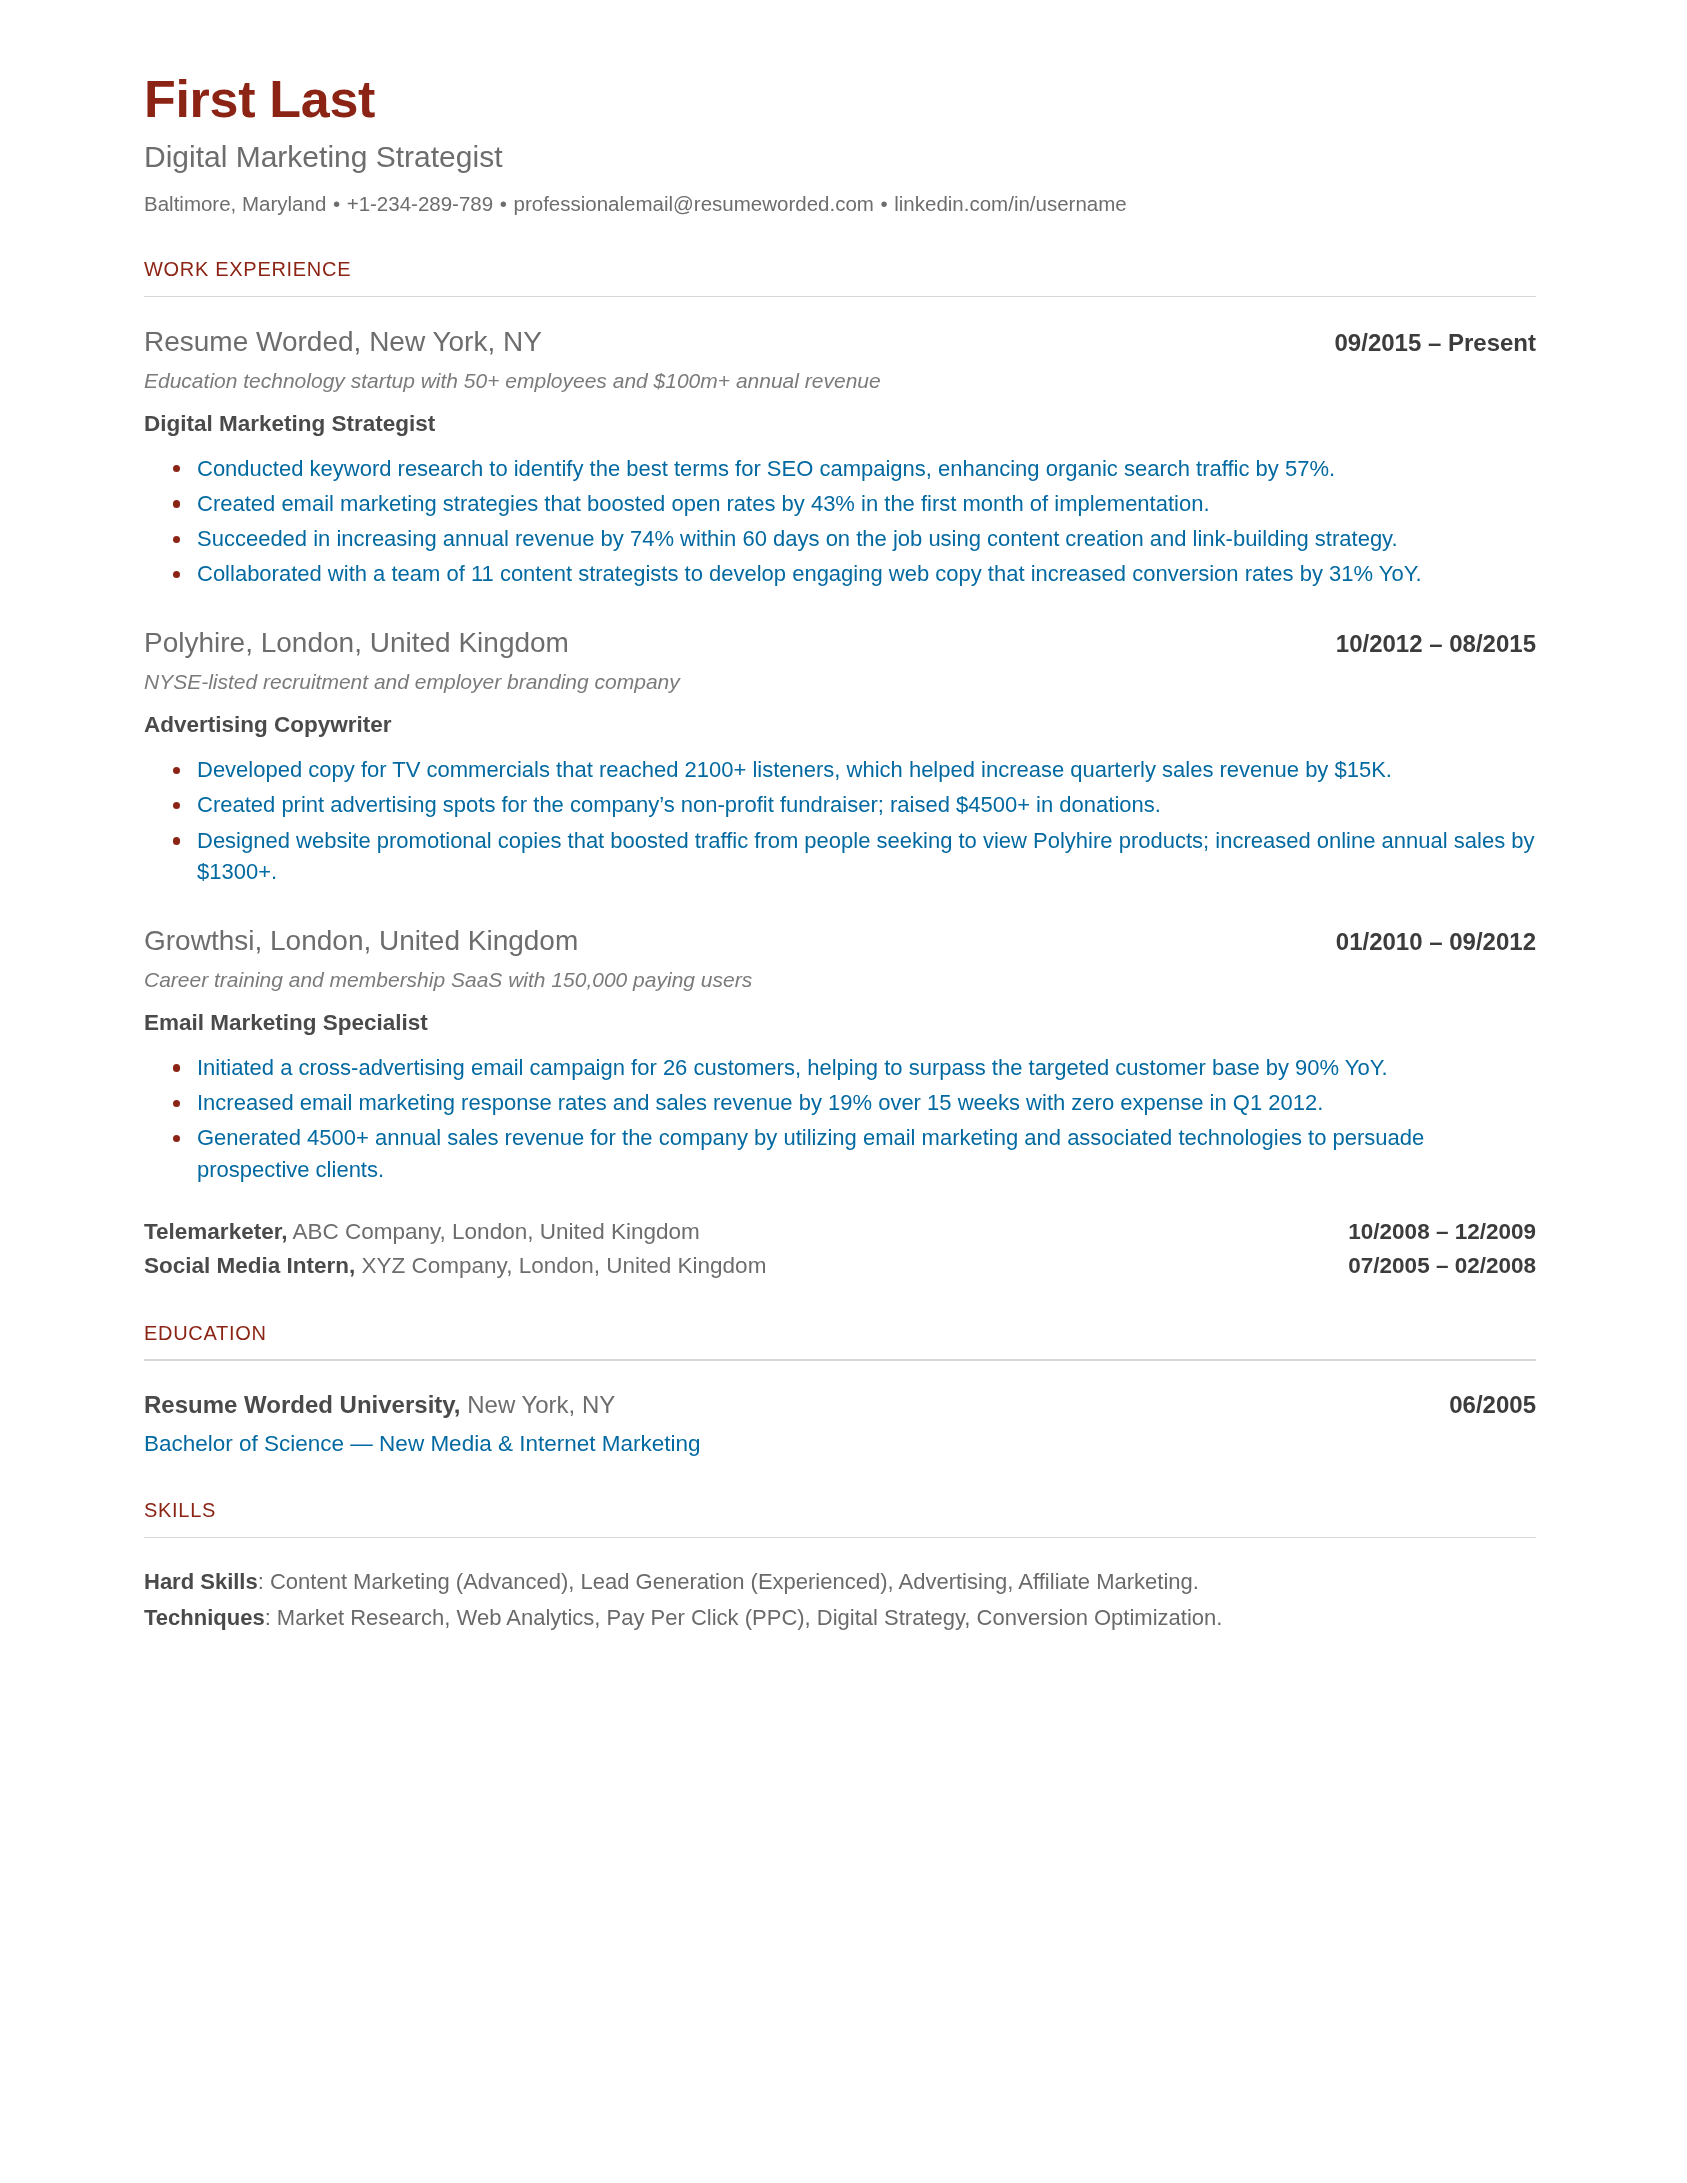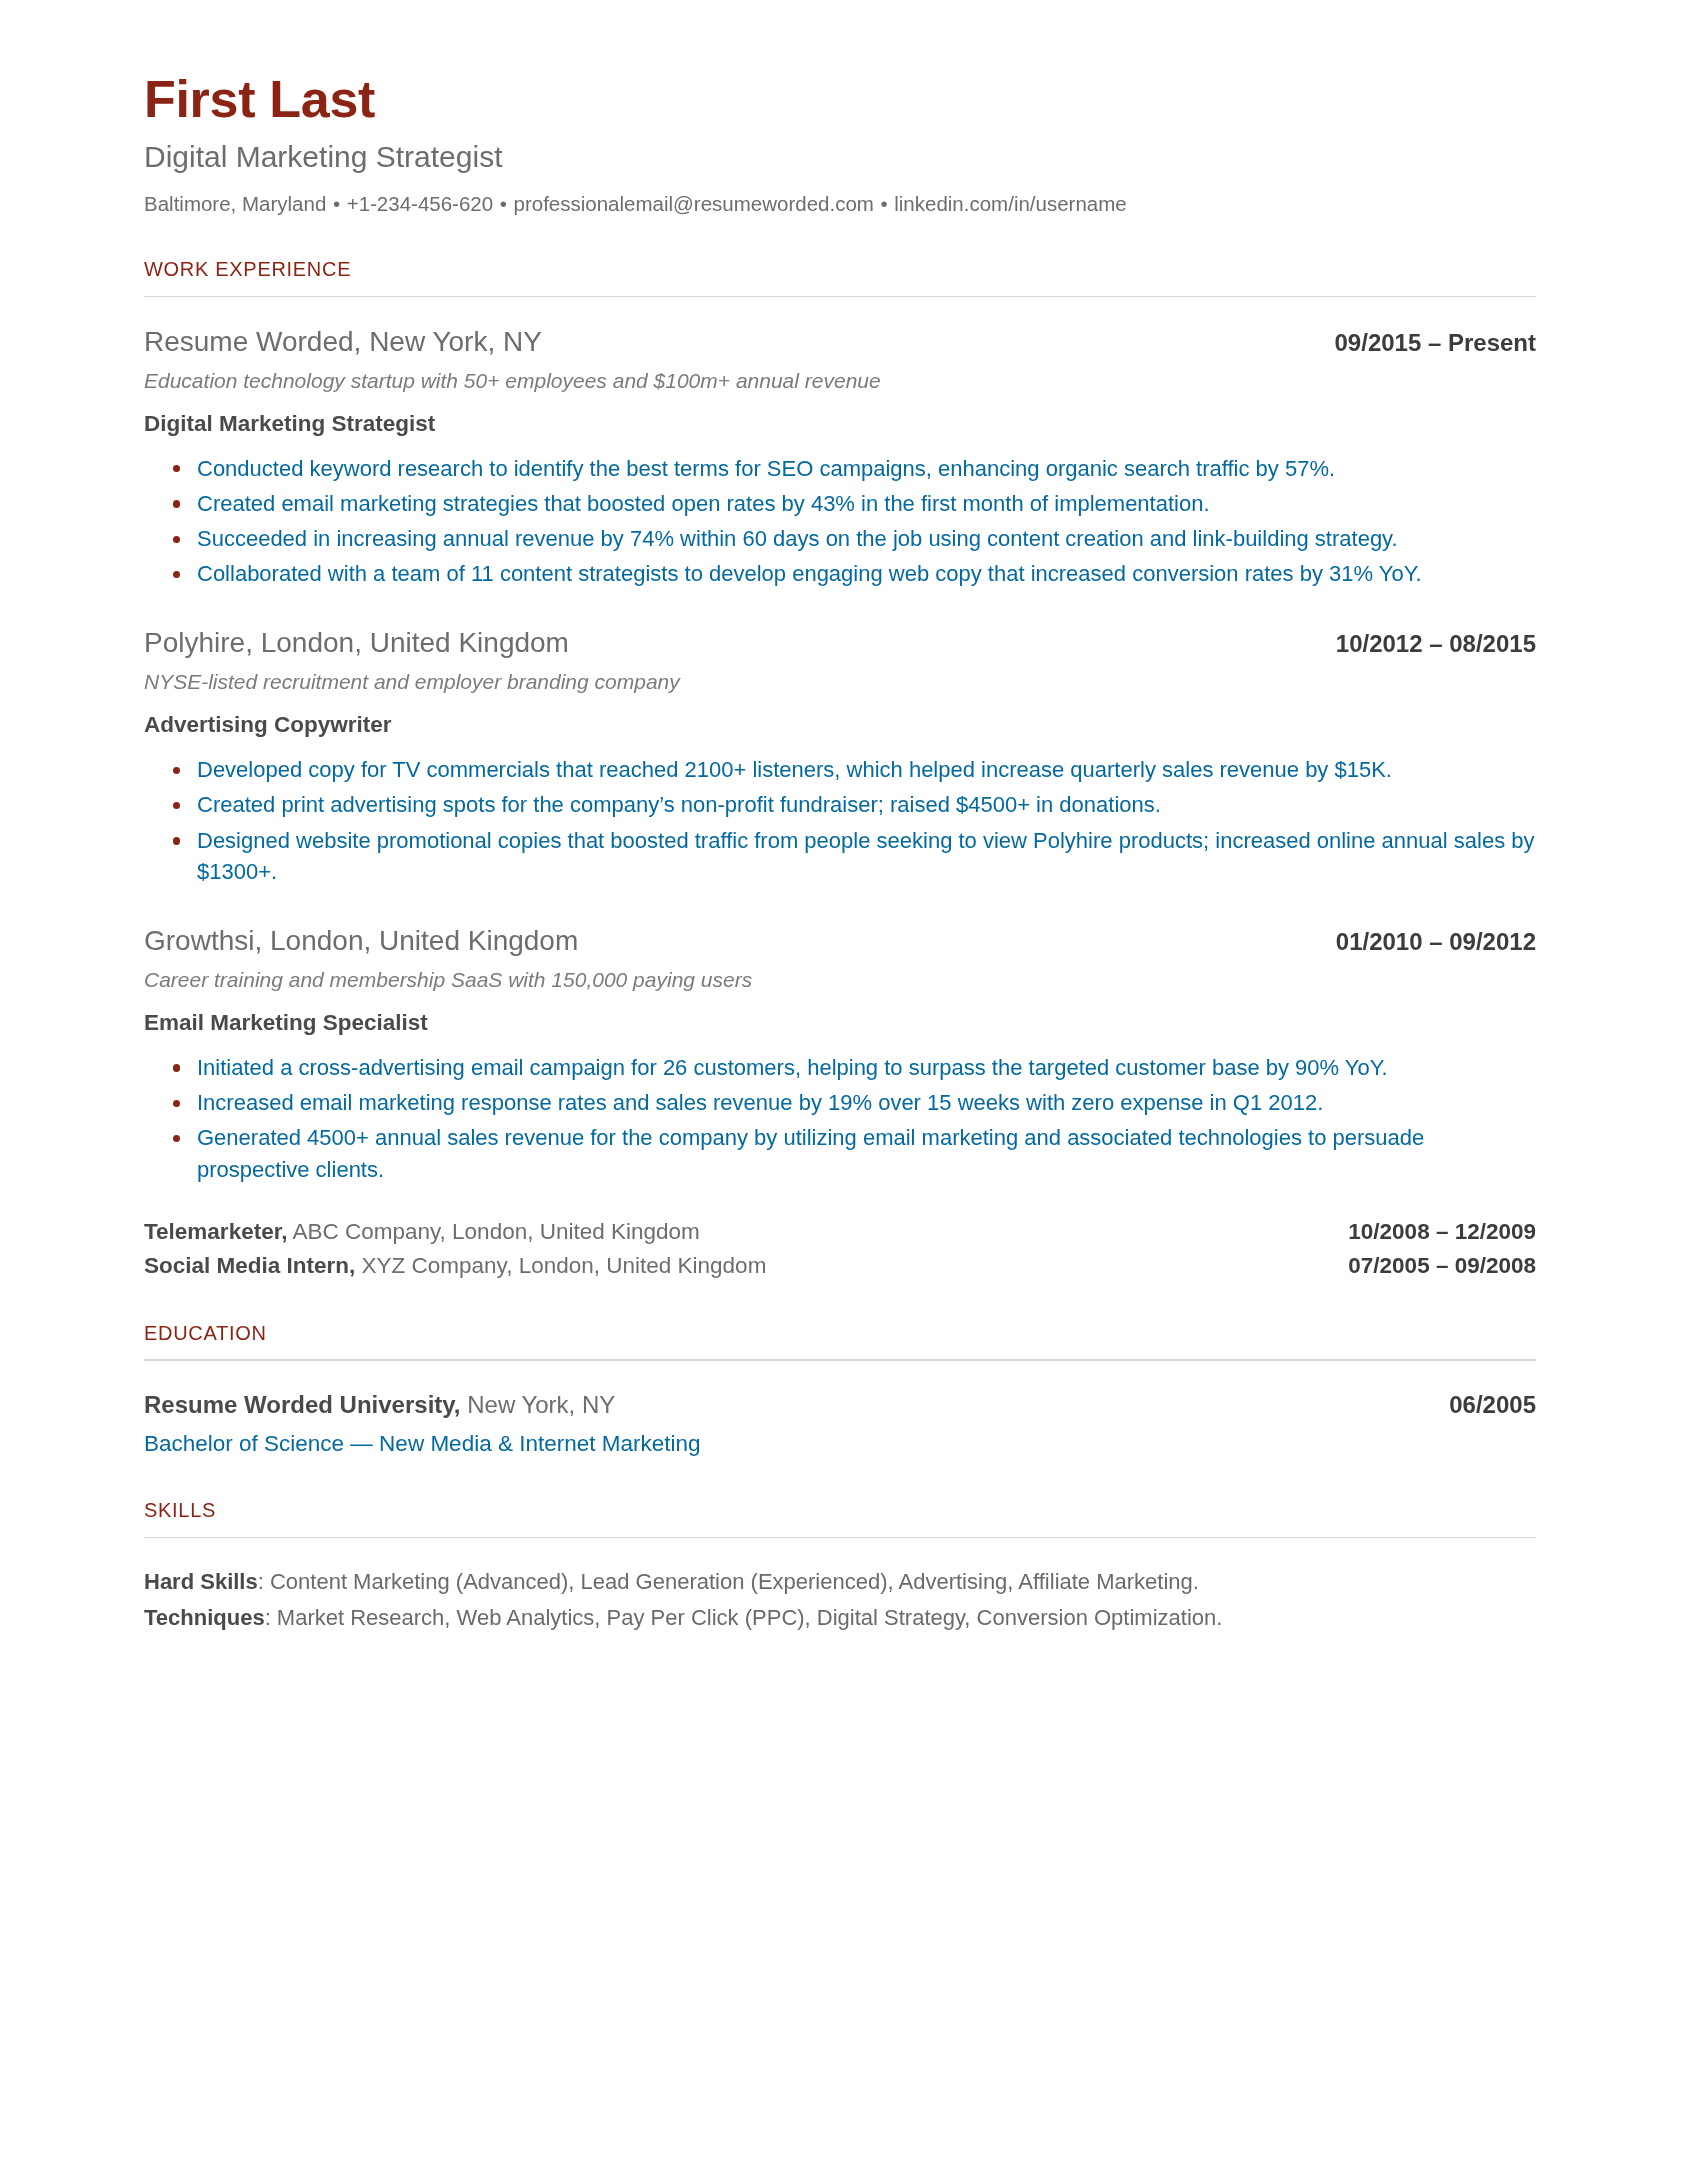--- a/index.html
+++ b/index.html
@@ -211,21 +211,21 @@
 </style>
 </head>
 <body>
 
 <div class="page">
 
   <div>
     <h1 class="name">First Last</h1>
     <div class="job-title">Digital Marketing Strategist</div>
     <div class="contact-line">
-      <span>Baltimore, Maryland</span><span class="contact-sep">•</span><span>+1-234-456-620</span><span class="contact-sep">•</span><span>professionalemail@resumeworded.com</span><span class="contact-sep">•</span><span>linkedin.com/in/username</span>
+      <span>Baltimore, Maryland</span><span class="contact-sep">•</span><span>+1-234-289-789</span><span class="contact-sep">•</span><span>professionalemail@resumeworded.com</span><span class="contact-sep">•</span><span>linkedin.com/in/username</span>
     </div>
   </div>
 
   <div class="section-head">WORK EXPERIENCE</div>
   <div class="section-rule"></div>
 
   <div>
 
     <div class="job">
       <div class="job-row">
@@ -270,21 +270,21 @@
       </ul>
     </div>
 
     <div class="short-jobs">
       <div class="short-job-row">
         <div class="short-job-left"><b>Telemarketer,</b><span> ABC Company, London, United Kingdom</span></div>
         <div class="short-job-dates">10/2008 – 12/2009</div>
       </div>
       <div class="short-job-row">
         <div class="short-job-left"><b>Social Media Intern,</b><span> XYZ Company, London, United Kingdom</span></div>
-        <div class="short-job-dates">07/2005 – 09/2008</div>
+        <div class="short-job-dates">07/2005 – 02/2008</div>
       </div>
     </div>
 
   </div>
 
   <div class="section-head">EDUCATION</div>
   <div class="section-rule"></div>
 
   <div class="edu-block">
     <div class="edu-row">

